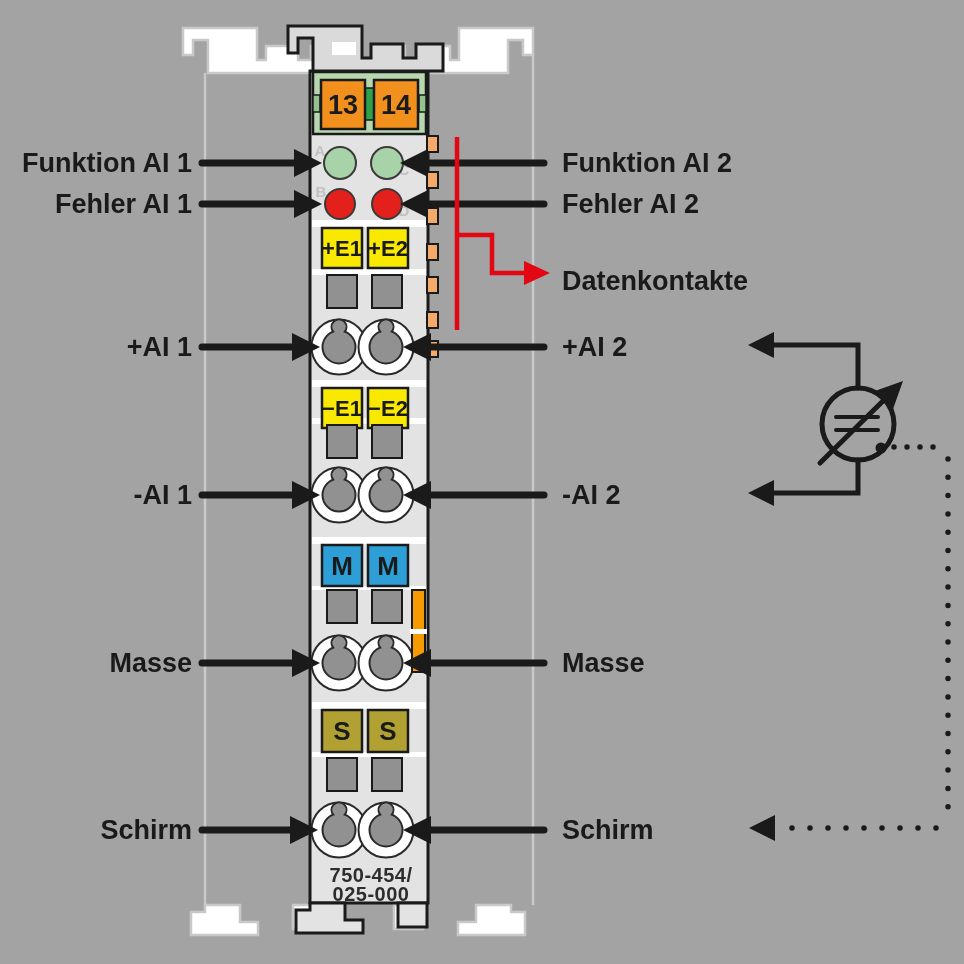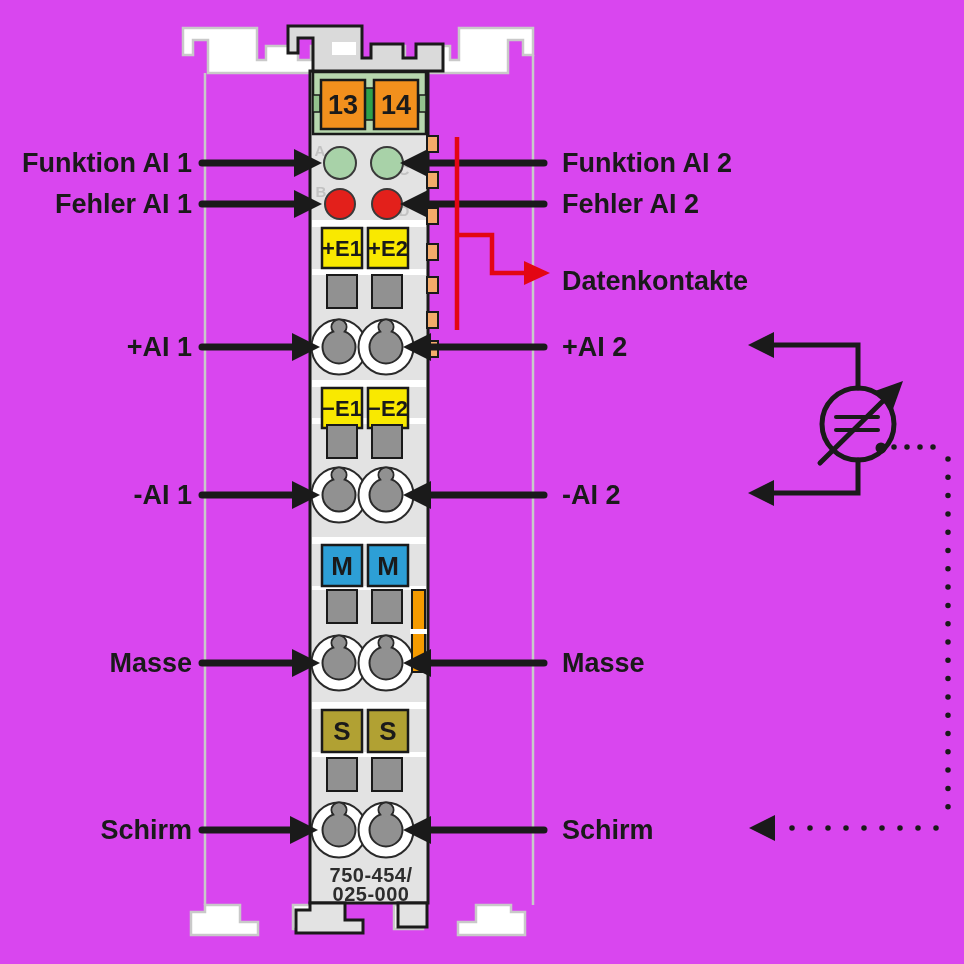--- a/index.html
+++ b/index.html
@@ -1,16 +1,16 @@
 <!DOCTYPE html>
 <html><head>
 <meta charset="utf-8">
 <style>
   html,body{margin:0;padding:0;background:#ffffff;}
-  .stage{width:964px;height:964px;position:relative;background:#d946ef;}
+  .stage{width:964px;height:964px;position:relative;background:#a3a3a3;}
   svg{display:block;}
   text{font-family:"Liberation Sans","DejaVu Sans",sans-serif;font-weight:700;fill:#1a1a1a;}
   .lbl{font-size:27px;}
   .lbl-left{text-anchor:end;}
   .tnum{font-size:27px;text-anchor:middle;}
   .tlab{font-size:22px;text-anchor:middle;}
   .tlab-big{font-size:26px;text-anchor:middle;}
   .pn{font-size:20px;text-anchor:middle;fill:#2d2d2d;letter-spacing:.5px;}
   .ledletter{font-size:15px;text-anchor:middle;fill:#c2c2c2;}
   .ghost-shape{fill:#ffffff;stroke:#c9c9c9;stroke-width:2.5;}

